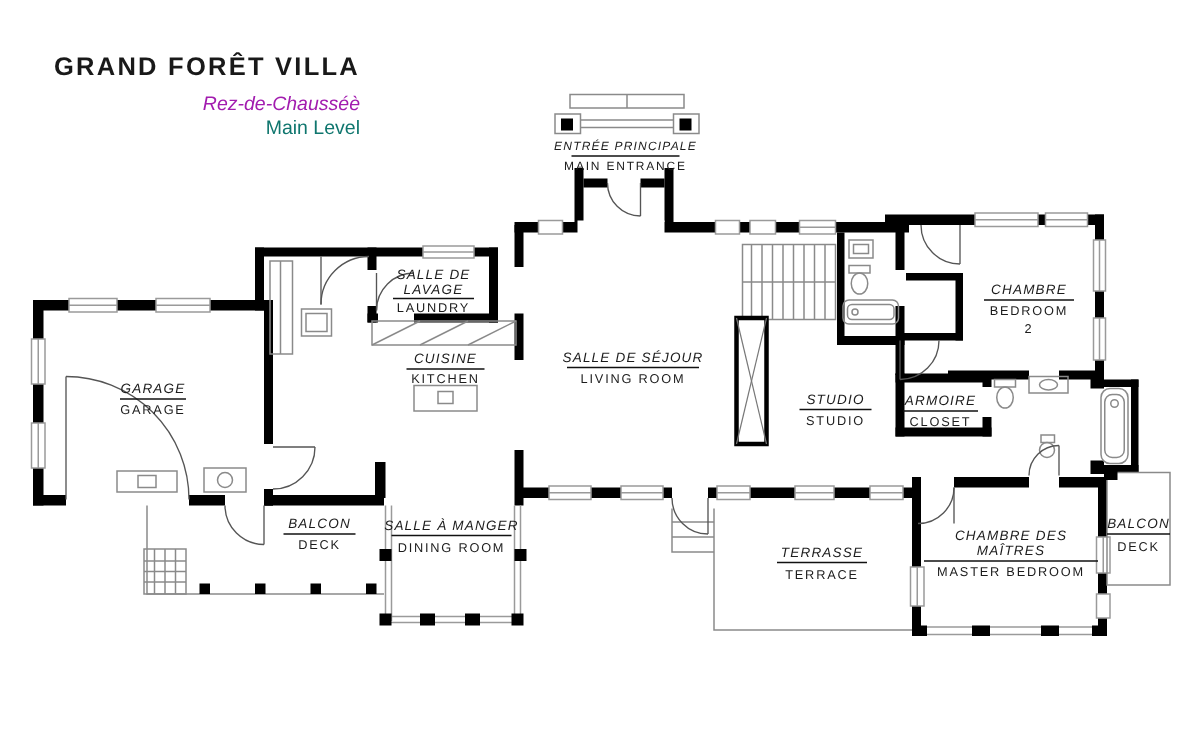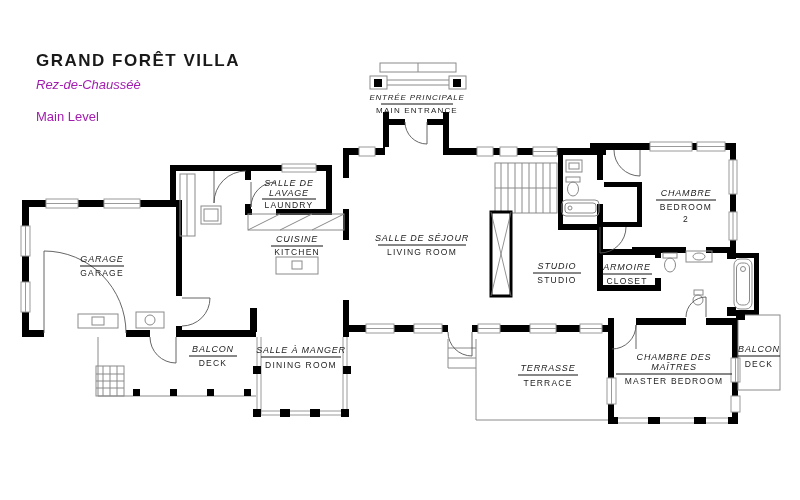--- a/index.html
+++ b/index.html
@@ -1,21 +1,21 @@
 <!DOCTYPE html>
 <html><head>
 <meta charset="utf-8">
 <style>
   html,body{margin:0;padding:0;background:#fff;}
   .stage{position:relative;width:800px;height:500px;background:#fff;overflow:hidden;
          font-family:"Liberation Sans",sans-serif;}
-  .hdr{position:absolute;left:36px;top:52px;color:#191919;}
+  .hdr{position:absolute;left:36px;top:36px;color:#191919;text-align:right;}
   .hdr .t{font-size:17px;font-weight:bold;letter-spacing:1.5px;line-height:1.1;}
   .hdr .sfr{font-size:13px;font-style:italic;margin-top:6px;color:#a21caf;}
-  .hdr .sen{font-size:13px;margin-top:17px;color:#a21caf;}
+  .hdr .sen{font-size:13px;margin-top:1px;color:#0f766e;}
   svg{position:absolute;left:0;top:0;}
   .w{fill:#000;}
   .gap{fill:#fff;}
   .win{fill:#fff;stroke:#9a9a9a;stroke-width:1;}
   .wl{stroke:#9a9a9a;stroke-width:1;}
   .thin{fill:none;stroke:#8a8a8a;stroke-width:1;}
   .fx{fill:#fff;stroke:#8a8a8a;stroke-width:1;}
   .door{fill:none;stroke:#555;stroke-width:0.9;}
   .post{fill:#000;}
   .fp{fill:#fff;stroke:#000;stroke-width:3;}

